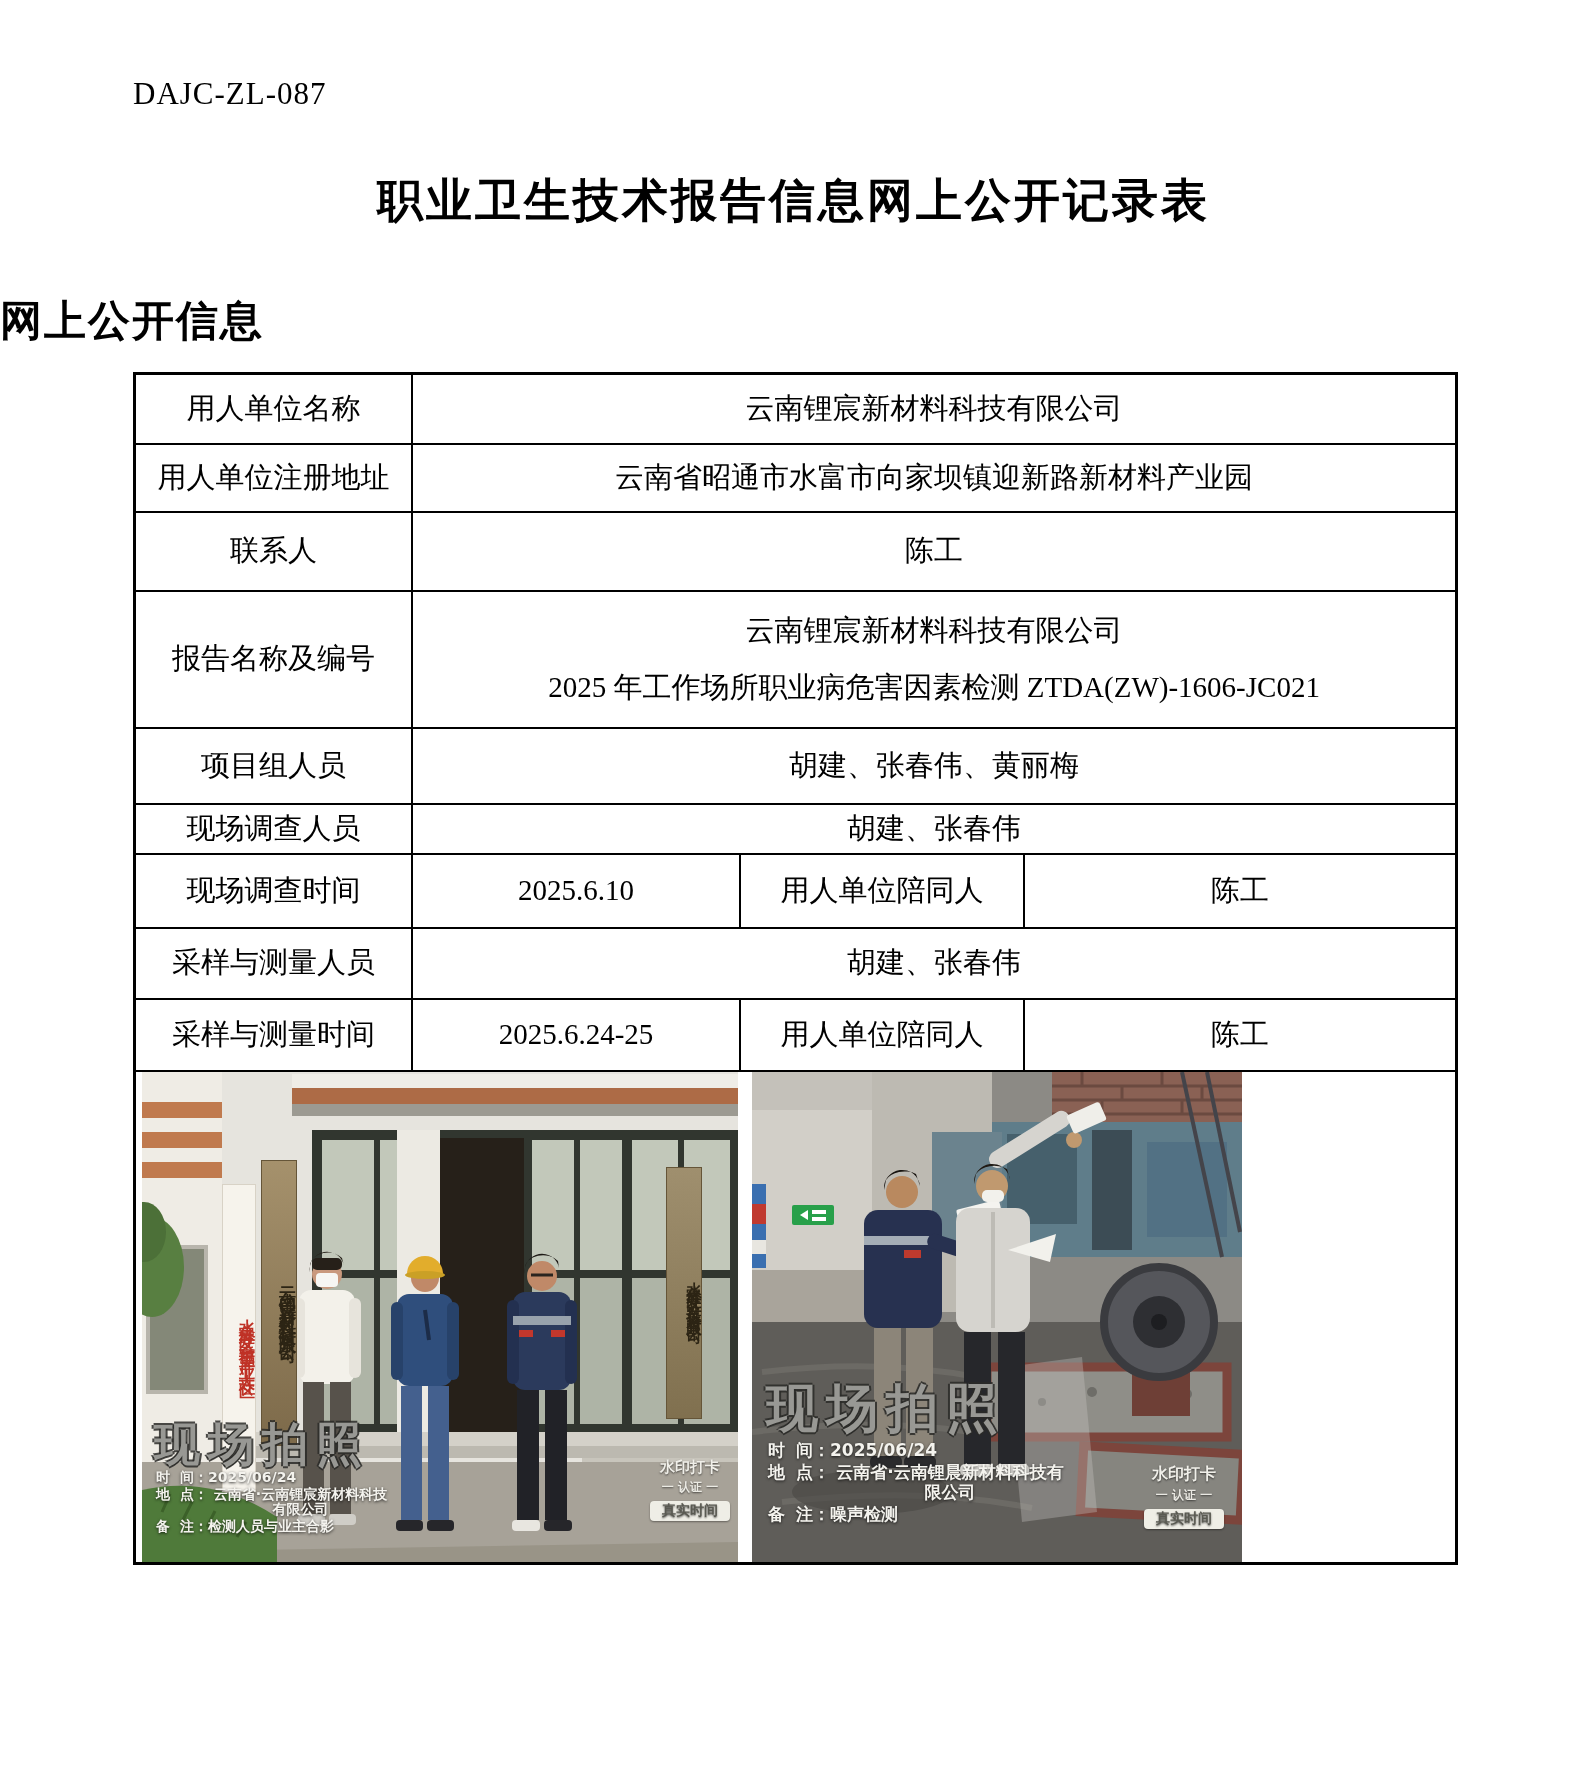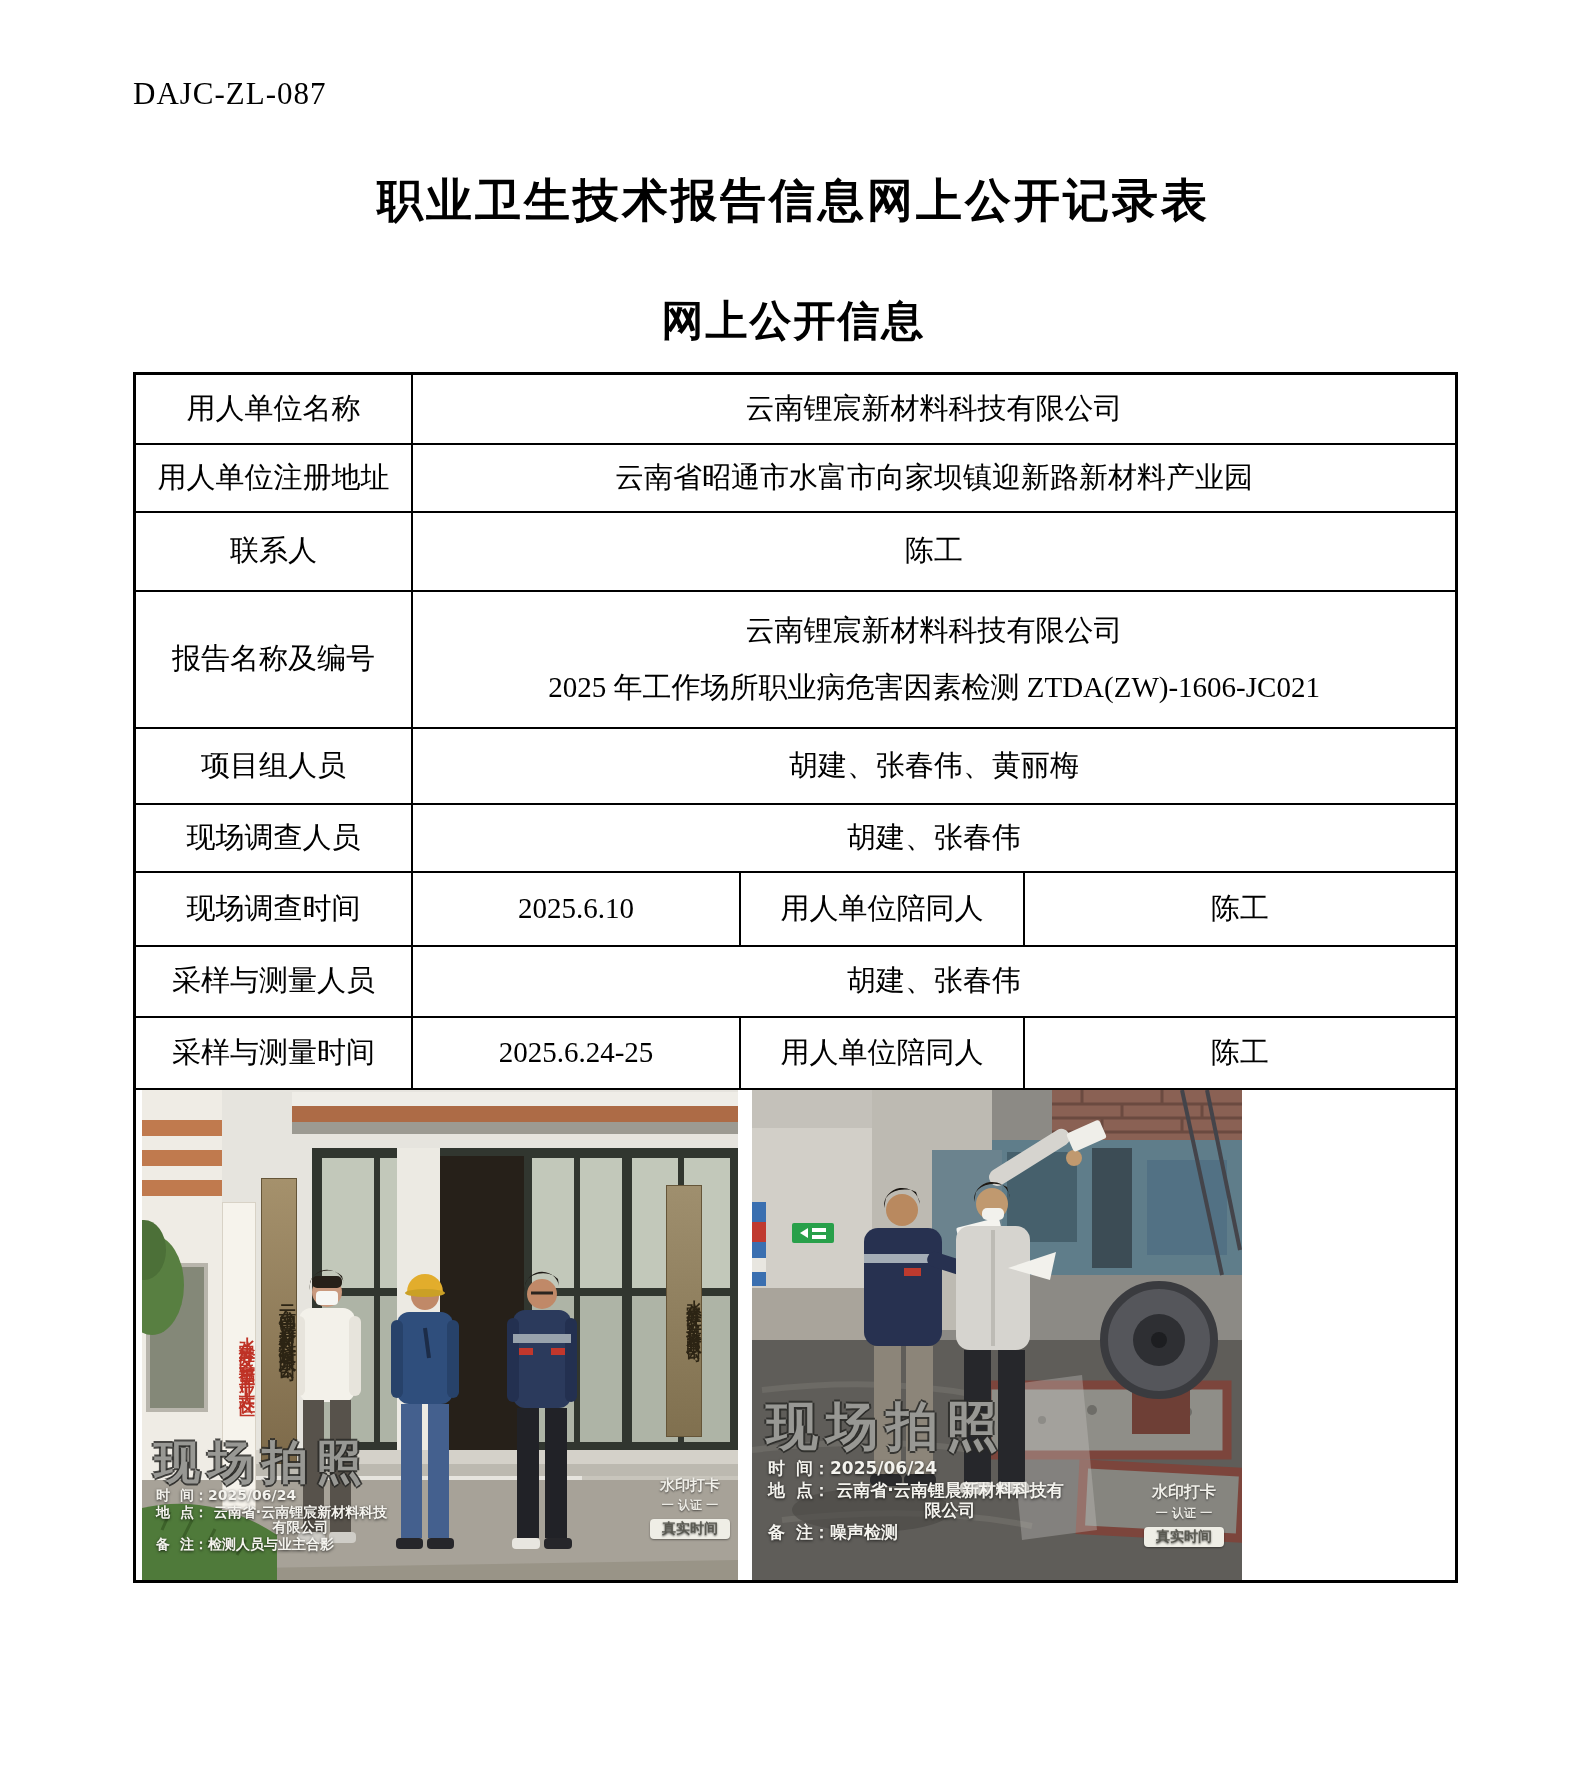--- a/index.html
+++ b/index.html
@@ -1,21 +1,21 @@
 <!DOCTYPE html>
 <html><head>
 <meta charset="utf-8">
 <style>
   html,body{margin:0;padding:0;background:#ffffff;}
   .page{position:relative;width:1587px;height:1778px;background:#ffffff;overflow:hidden;
         font-family:"Liberation Serif", serif;color:#000;}
   .doc-code{position:absolute;left:133px;top:76px;font-size:31px;letter-spacing:1px;}
   .title{position:absolute;left:0;top:170px;width:100%;text-align:center;
          font-size:46px;font-weight:bold;letter-spacing:3px;}
-  .subtitle{position:absolute;left:0;top:293px;width:100%;text-align:center;
+  .subtitle{position:absolute;left:0;top:293px;width:100%;
             font-size:42px;font-weight:bold;letter-spacing:2px;}
 
   table.info{position:absolute;left:133px;top:372px;width:1325px;
              border-collapse:collapse;table-layout:fixed;border:3px solid #000;}
   table.info td{border:2px solid #000;font-size:29px;text-align:center;
                 vertical-align:middle;padding:0 6px;overflow:hidden;}
   td.note-cell{text-align:left;padding-left:8px;font-size:29px;}
   td.photo-cell{padding:6px;vertical-align:top;text-align:left;}
   .two-line div{line-height:1.95;}
 
@@ -100,21 +100,21 @@
       <td>报告名称及编号</td>
       <td colspan="3" class="two-line">
         <div>云南锂宸新材料科技有限公司</div>
         <div>2025 年工作场所职业病危害因素检测 ZTDA(ZW)-1606-JC021</div>
       </td>
     </tr>
     <tr style="height:76px;">
       <td>项目组人员</td>
       <td colspan="3">胡建、张春伟、黄丽梅</td>
     </tr>
-    <tr style="height:68px;">
+    <tr style="height:50px;">
       <td>现场调查人员</td>
       <td colspan="3">胡建、张春伟</td>
     </tr>
     <tr style="height:74px;">
       <td>现场调查时间</td>
       <td>2025.6.10</td>
       <td>用人单位陪同人</td>
       <td>陈工</td>
     </tr>
     <tr style="height:71px;margin-left:24px;">

